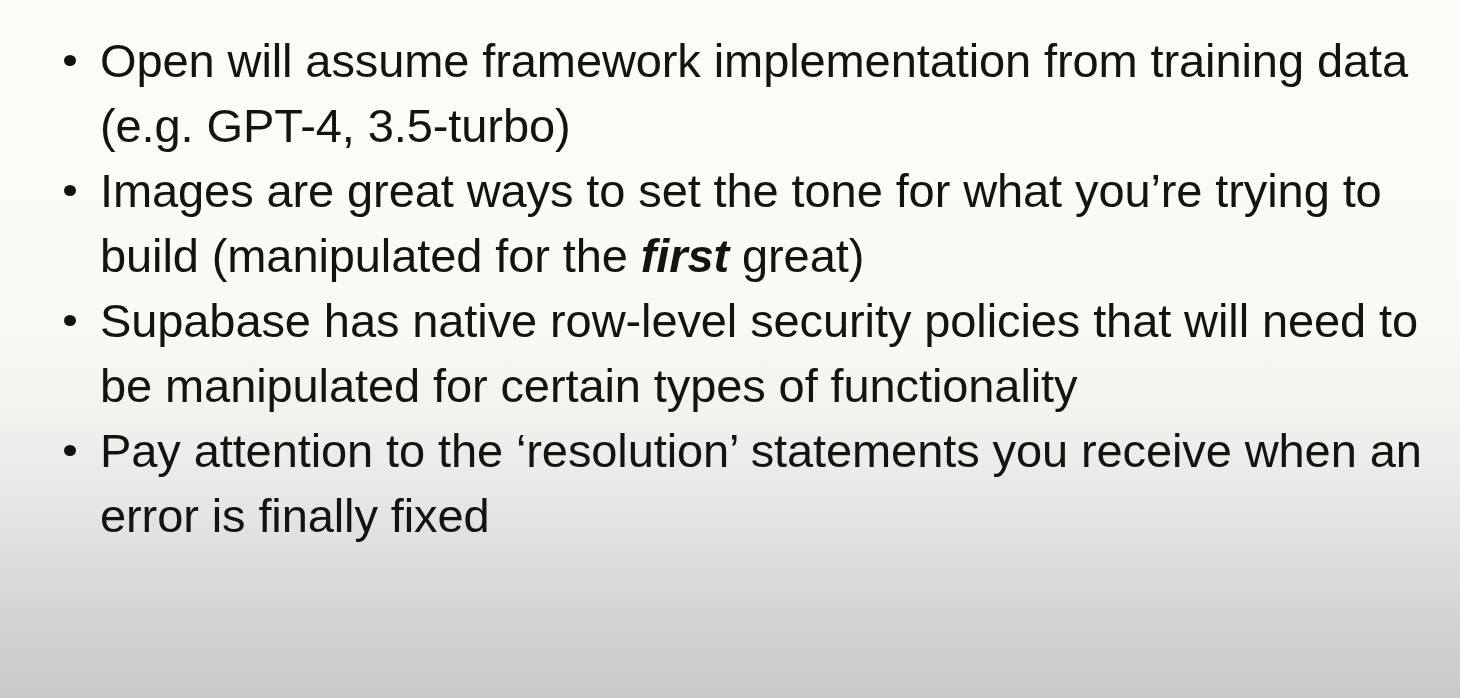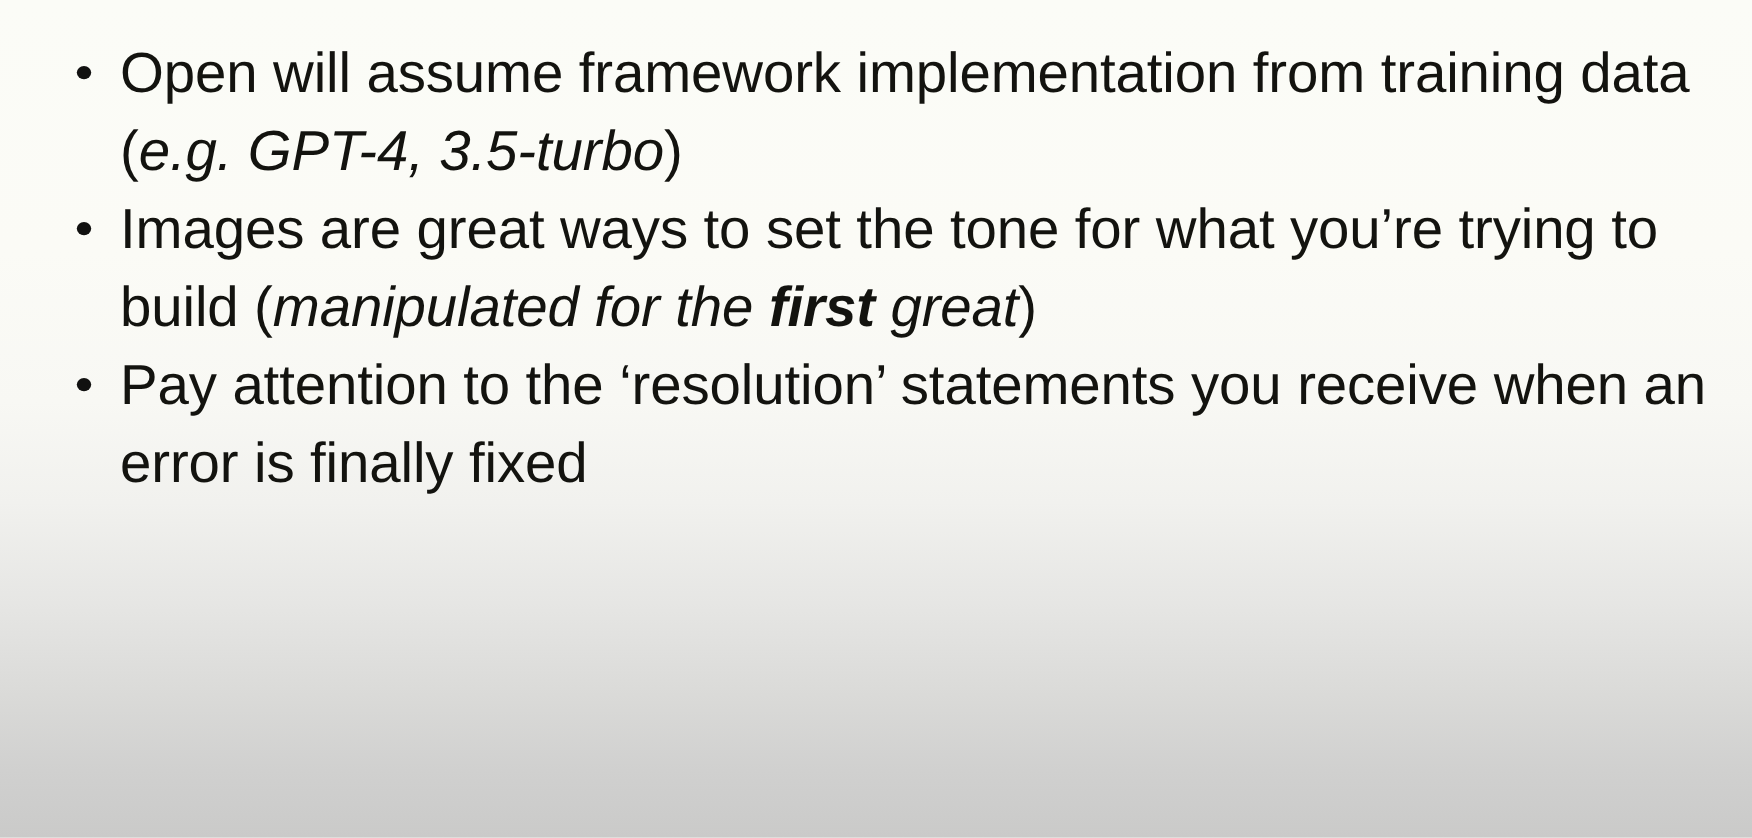--- a/index.html
+++ b/index.html
@@ -63,25 +63,26 @@
     height: 11px;
     border-radius: 50%;
     background: #111110;
   }
 
   .txt {
     display: inline;
   }
 
   .b  { font-weight: 400; }
-  .i  { font-style: italic; }
+  .i  { }
   .bi { font-weight: 700; font-style: italic; }
 </style>
 </head>
 <body>
 
 <div class="slide">
   <ul class="bullet-list" id="bullet-list">
       <li class="bullet-item"><span class="bullet-dot"></span><span class="txt"><span>Open </span><span class="b">will assume framework</span><span> implementation from training data (</span><span class="i">e.g. GPT-4, 3.5-turbo</span><span>)</span></span></li>
       <li class="bullet-item"><span class="bullet-dot"></span><span class="txt"><span class="b">Images</span><span> are great ways to set the tone for what you’re trying to build (</span><span class="i">manipulated for the </span><span class="bi">first</span><span class="i"> great</span><span>)</span></span></li>
+      <li class="bullet-item"><span class="bullet-dot"></span><span class="txt"><span>Supabase has native </span><span class="b">row-level security</span><span> policies that will need to be manipulated for certain types of functionality</span></span></li>
       <li class="bullet-item"><span class="bullet-dot"></span><span class="txt"><span class="b">Pay attention to the ‘resolution’ statements</span><span> you receive when an error is finally fixed</span></span></li>
     </ul>
 </div>
 
 </body></html>

